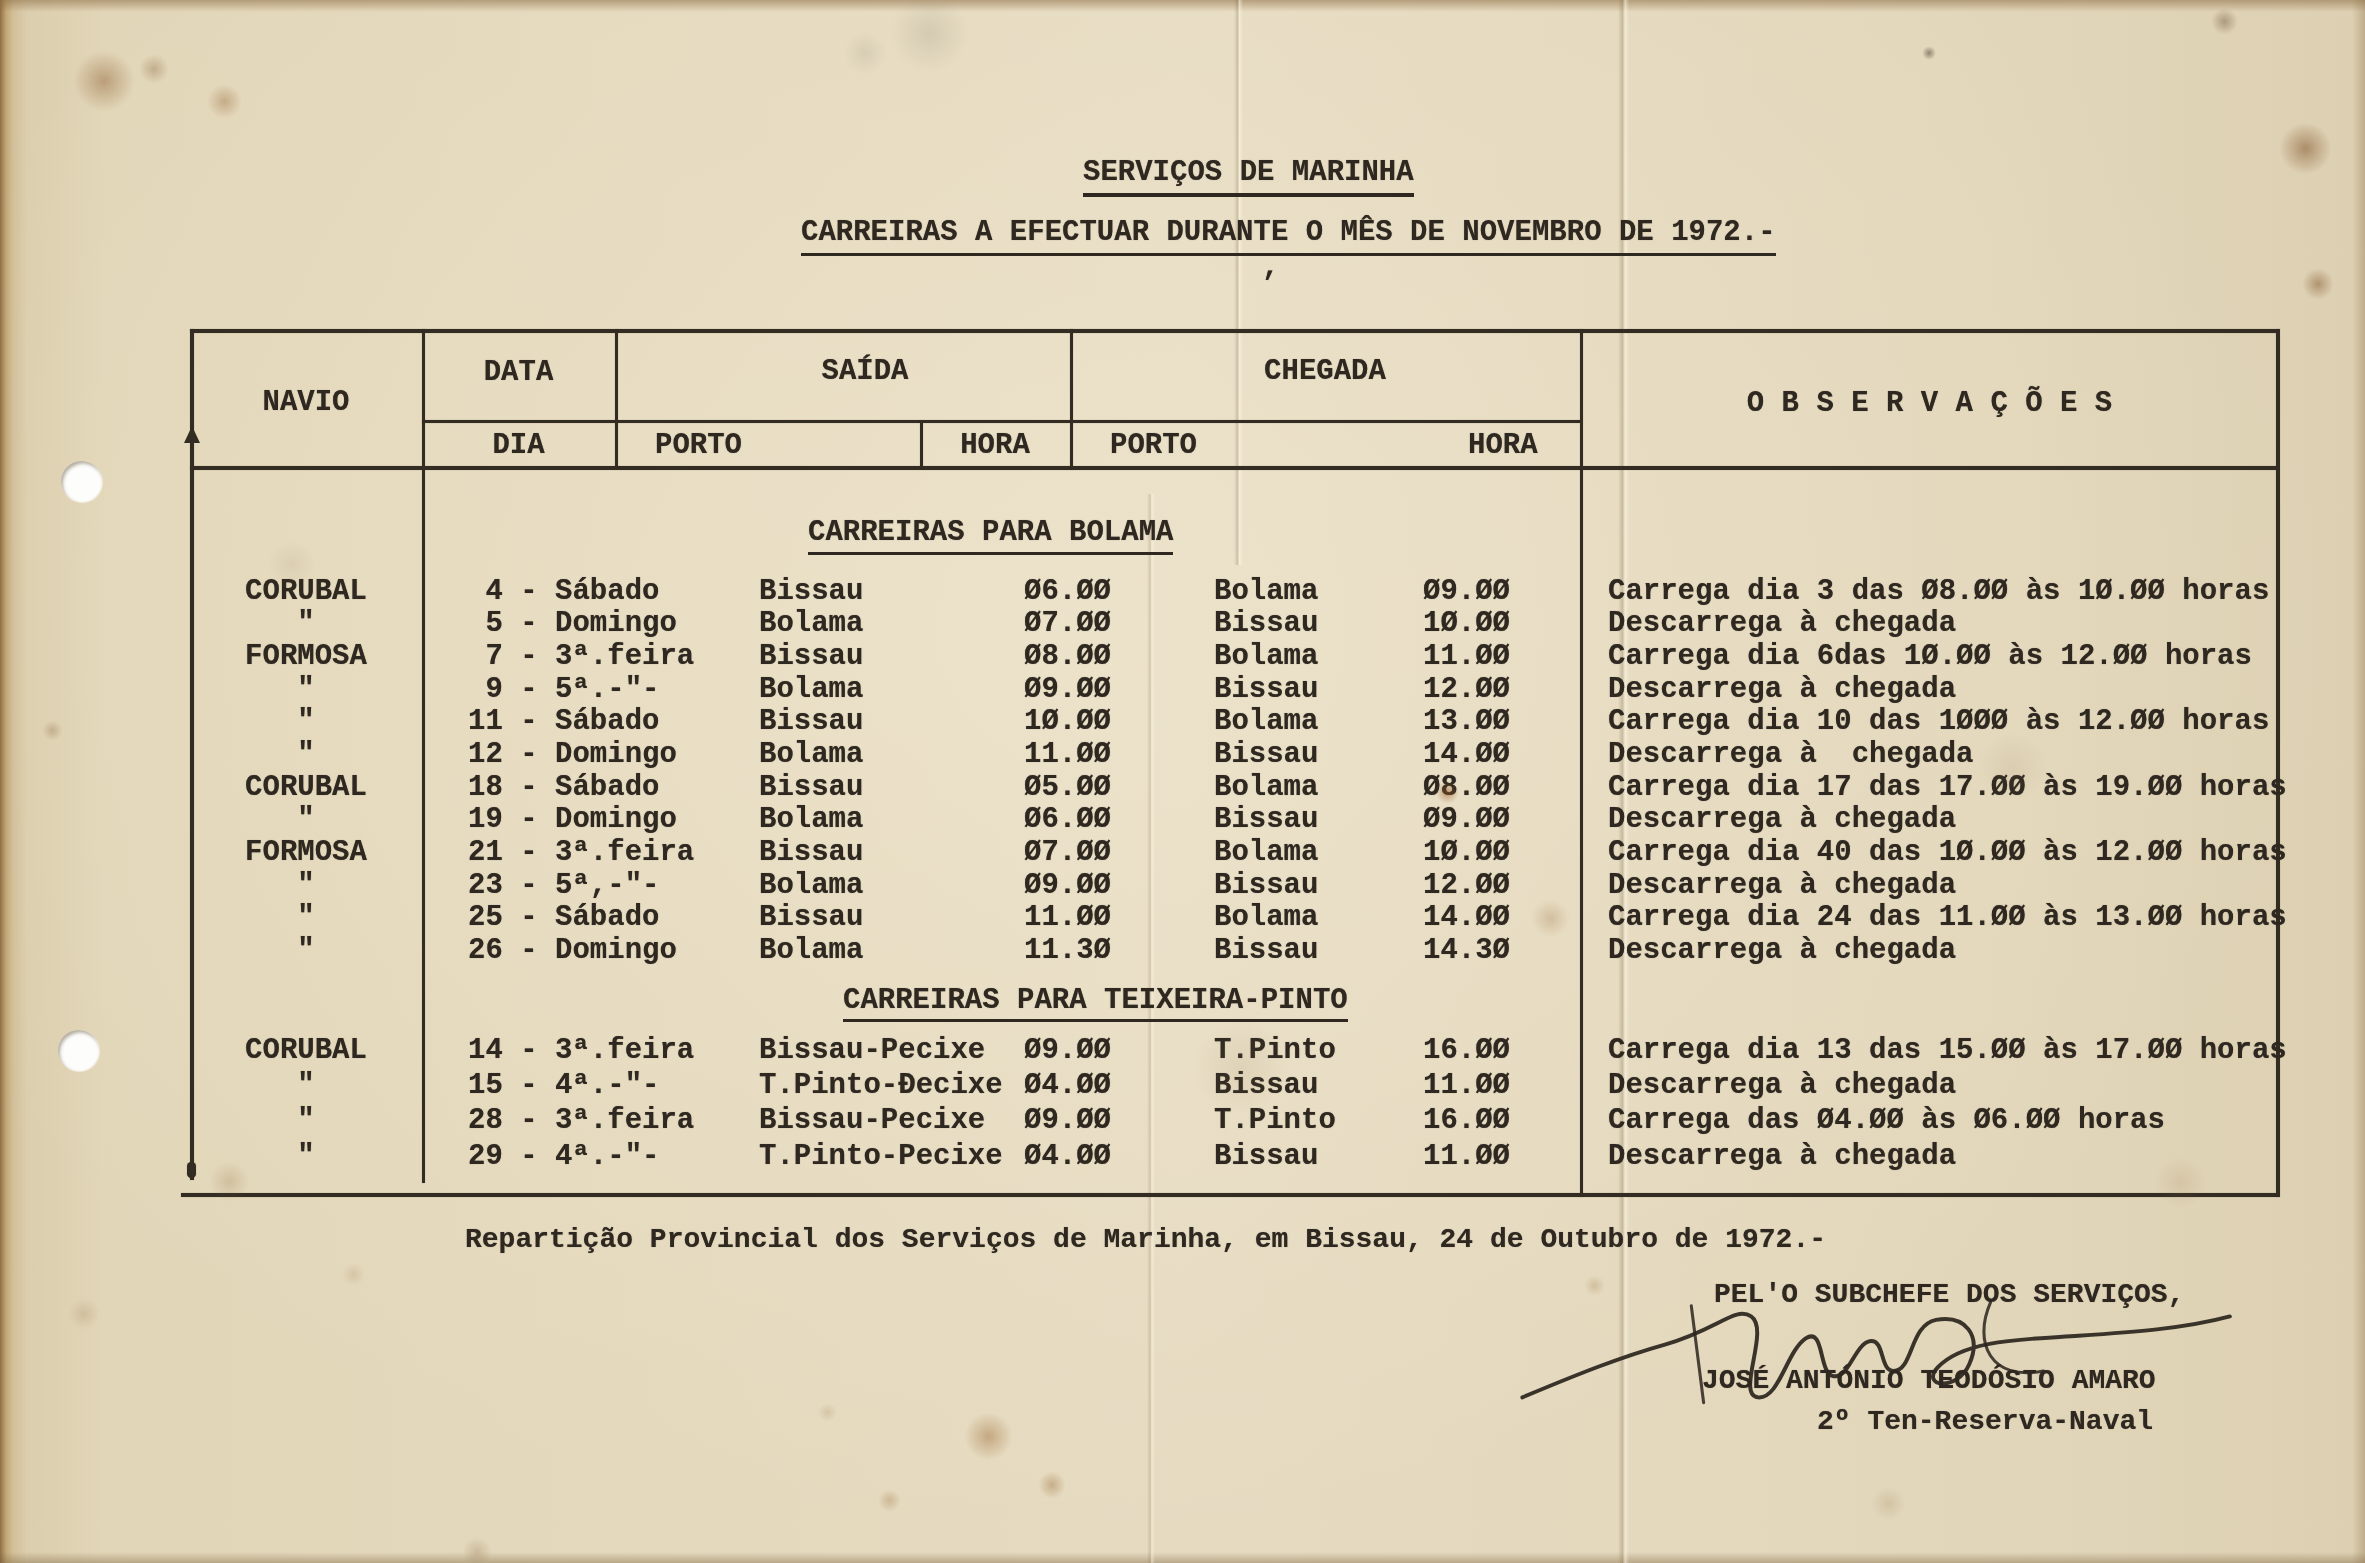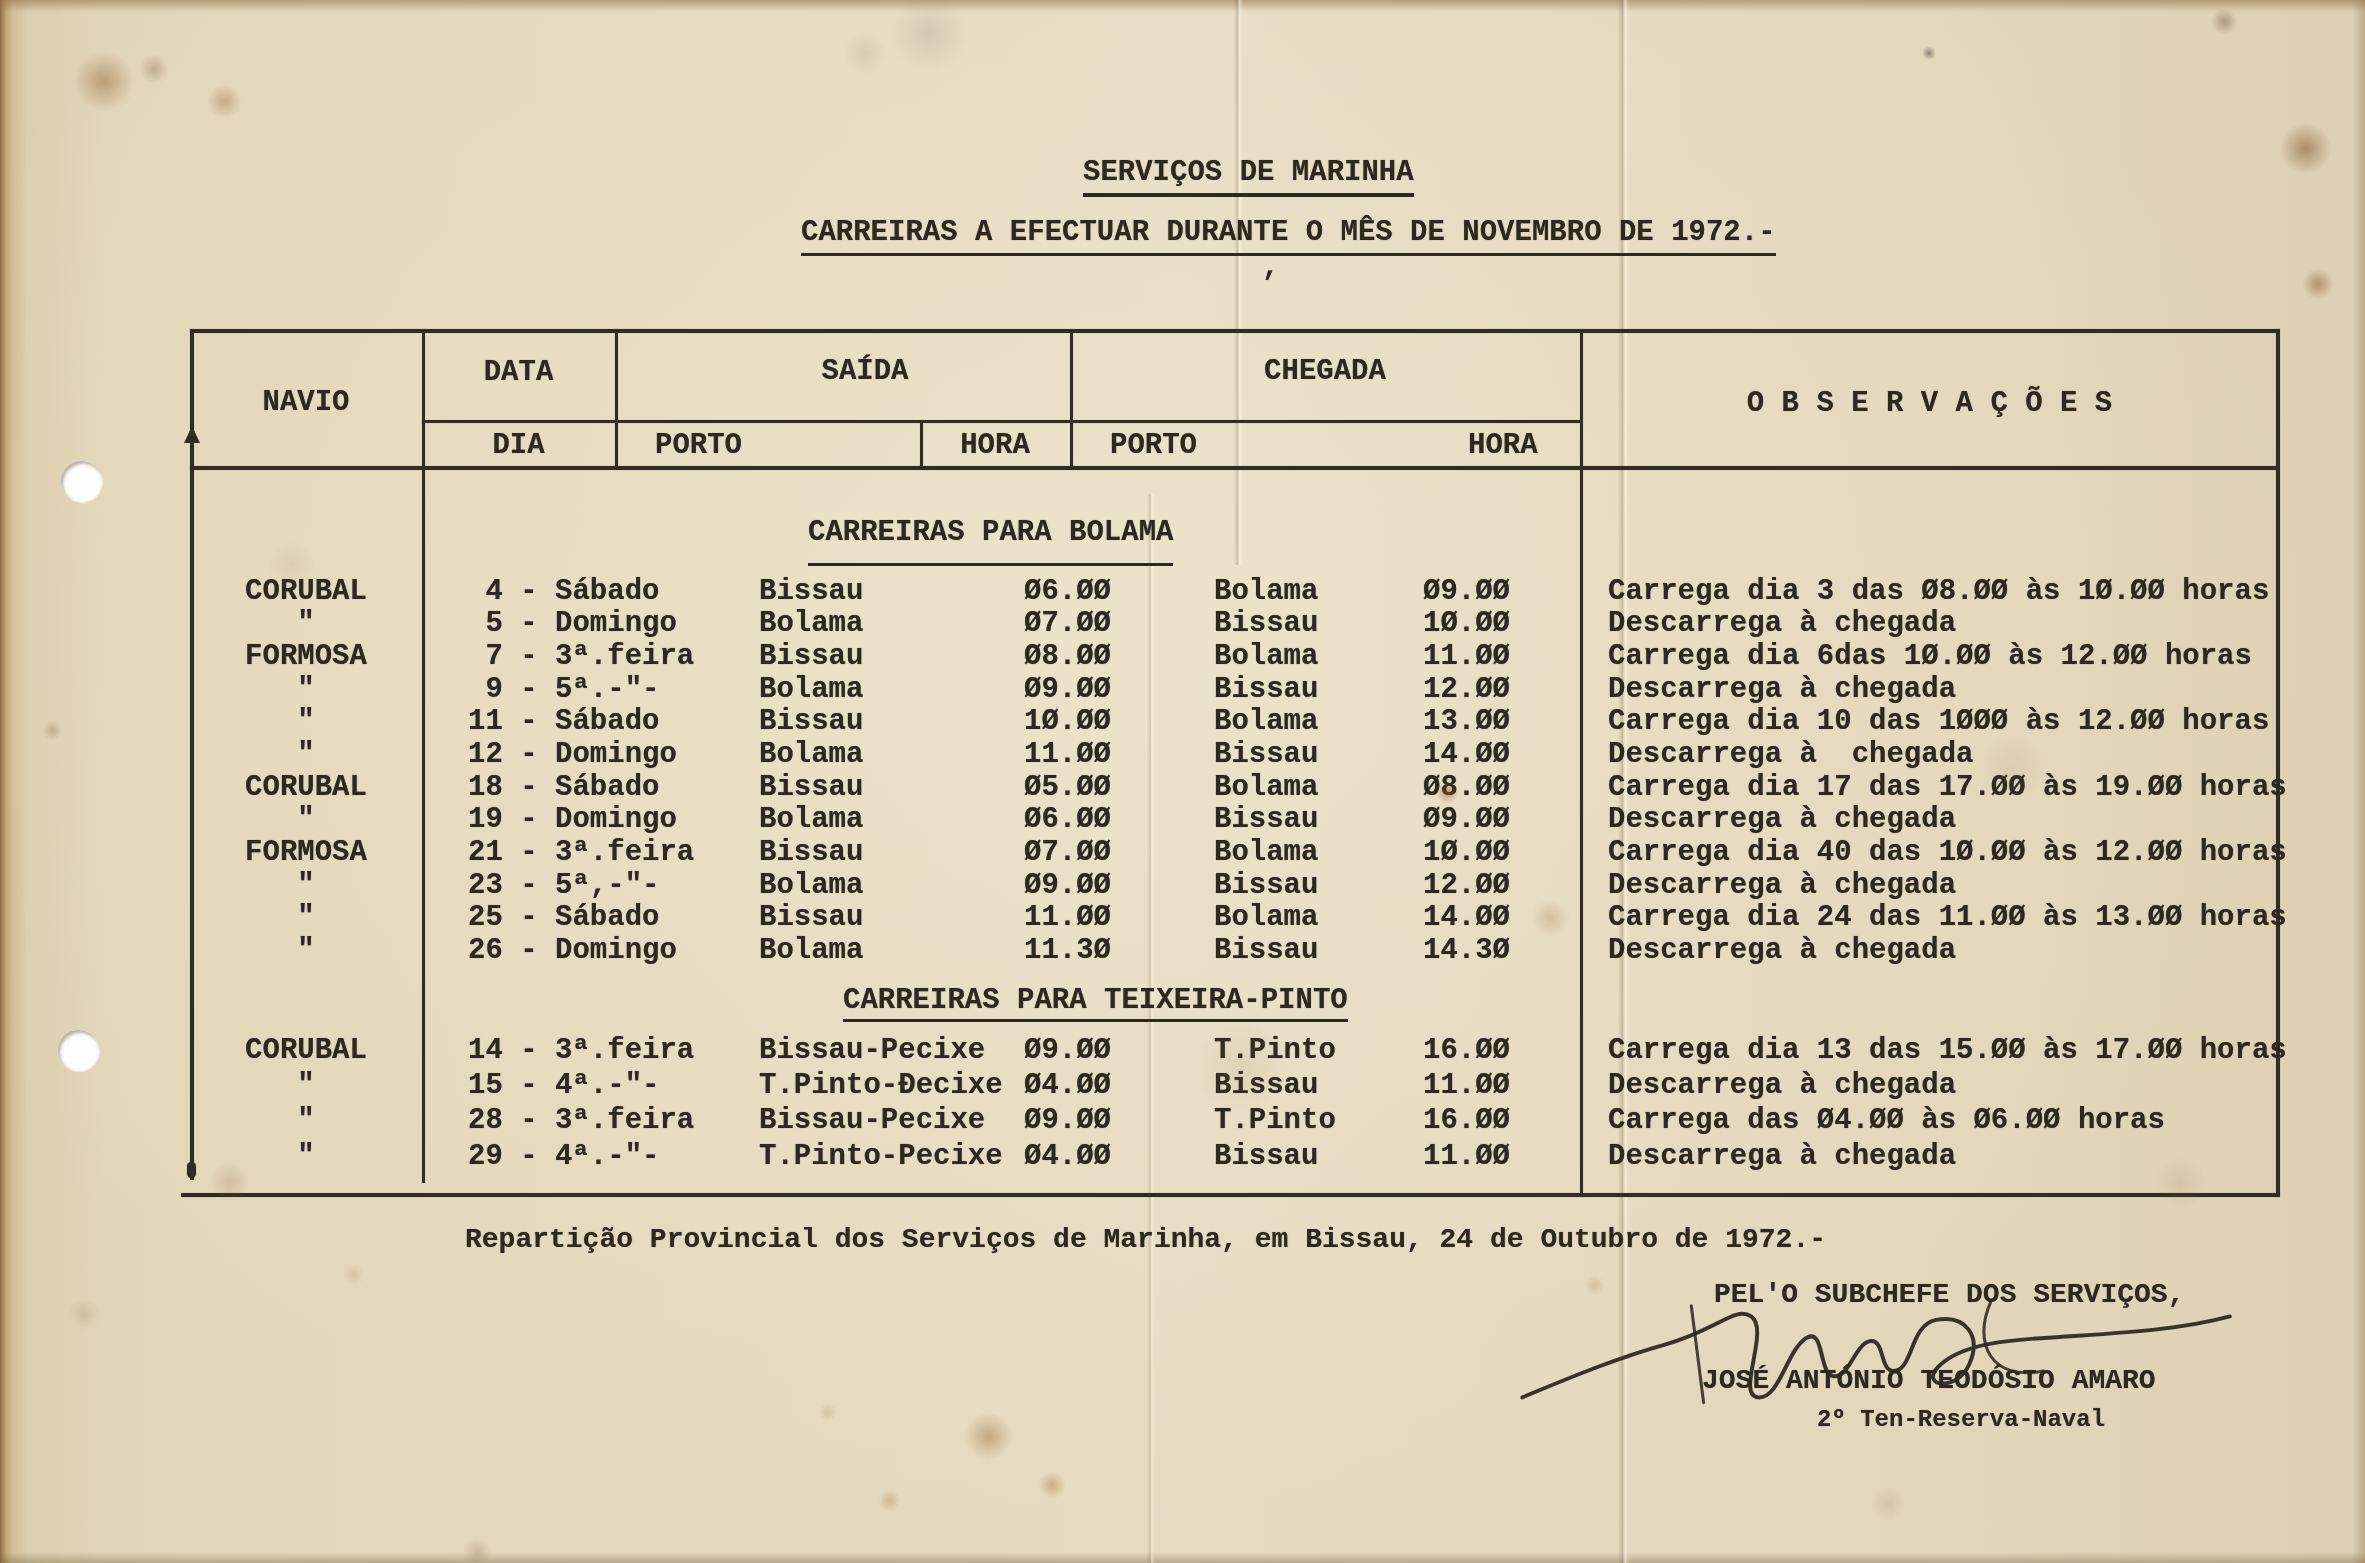--- a/index.html
+++ b/index.html
@@ -85,21 +85,21 @@
   <div class="ink ctr" style="left:615px;top:356px;width:500px;">SAÍDA</div>
   <div class="ink ctr" style="left:1070px;top:356px;width:510px;">CHEGADA</div>
   <div class="ink ctr" style="left:1580px;top:388px;width:699px;">O B S E R V A Ç Õ E S</div>
   <div class="ink ctr" style="left:422px;top:430px;width:193px;">DIA</div>
   <div class="ink" style="left:655px;top:430px;">PORTO</div>
   <div class="ink ctr" style="left:920px;top:430px;width:150px;">HORA</div>
   <div class="ink" style="left:1110px;top:430px;">PORTO</div>
   <div class="ink" style="left:1468px;top:430px;">HORA</div>
 
   <div id="tbody">
-      <div class="ink uline" style="left: 808px; top: 517px; border-bottom-width: 3.5px; padding-bottom: 14px;">CARREIRAS PARA BOLAMA</div>
+      <div class="ink uline" style="left: 808px; top: 517px; border-bottom-width: 3.5px; padding-bottom: 3px;">CARREIRAS PARA BOLAMA</div>
       <div class="row" style="top: 575px; height: 33px;">
         <div class="cell c-navio">CORUBAL</div>
         <div class="cell c-dia"> 4 - Sábado</div>
         <div class="cell c-sporto">Bissau</div>
         <div class="cell c-shora">Ø6.ØØ</div>
         <div class="cell c-cporto">Bolama</div>
         <div class="cell c-chora">Ø9.ØØ</div>
         <div class="cell c-obs">Carrega dia 3 das Ø8.ØØ às 1Ø.ØØ horas</div>
       </div>
       <div class="row" style="top: 607px; height: 33px;">
@@ -242,21 +242,21 @@
 
   <div class="ink" style="left:465px;top:1225px;font-size:28px;">Repartição Provincial dos Serviços de Marinha, em Bissau, 24 de Outubro de 1972.-</div>
   <div class="ink" style="left:1714px;top:1280px;font-size:28px;">PEL'O SUBCHEFE DOS SERVIÇOS,</div>
 
   <svg style="left:1514px;top:1290px;" width="733" height="132" viewBox="0 0 830 150">
     <path d="M8,122 C70,96 120,76 170,62 C230,45 250,18 268,30 C290,45 250,120 276,122 C300,124 308,70 330,55 C352,41 344,96 362,98 C380,100 386,60 404,58 C420,57 414,92 430,92 C452,92 448,40 478,34 C512,28 530,52 516,84 C502,116 460,110 480,88 C510,56 580,56 640,52 C700,48 760,44 812,30" fill="none" stroke="#2b251d" stroke-width="4.5" stroke-linecap="round" opacity=".92"></path>
     <path d="M200,18 L214,128 M540,14 C520,60 540,104 600,92" fill="none" stroke="#2b251d" stroke-width="3.5" stroke-linecap="round" opacity=".85"></path>
   </svg>
 
   <div class="ink" style="left:1702px;top:1366px;font-size:28px;">JOSÉ ANTÓNIO TEODÓSIO AMARO</div>
-  <div class="ink" style="left:1817px;top:1407px;font-size:24px;">2º Ten-Reserva-Naval</div>
+  <div class="ink" style="left:1817px;top:1407px;font-size:28px;">2º Ten-Reserva-Naval</div>
 
   <div id="stains">
       <div class="stain" style="left: 73px; top: 50px; width: 62px; height: 62px; background: radial-gradient(circle, rgba(139, 90, 43, 0.45) 0%, rgba(139, 90, 43, 0) 70%);"></div>
       <div class="stain" style="left: 207px; top: 84px; width: 35px; height: 35px; background: radial-gradient(circle, rgba(139, 90, 43, 0.35) 0%, rgba(139, 90, 43, 0) 70%);"></div>
       <div class="stain" style="left: 139px; top: 54px; width: 30px; height: 30px; background: radial-gradient(circle, rgba(120, 80, 40, 0.3) 0%, rgba(120, 80, 40, 0) 70%);"></div>
       <div class="stain" style="left: 890px; top: -6.2px; width: 79px; height: 79px; background: radial-gradient(circle, rgba(120, 120, 100, 0.18) 0%, rgba(120, 120, 100, 0) 70%);"></div>
       <div class="stain" style="left: 843px; top: 31px; width: 44px; height: 44px; background: radial-gradient(circle, rgba(120, 120, 100, 0.15) 0%, rgba(120, 120, 100, 0) 70%);"></div>
       <div class="stain" style="left: 1436px; top: 781px; width: 23px; height: 23px; background: radial-gradient(circle, rgba(150, 84, 30, 0.5) 0%, rgba(150, 84, 30, 0) 70%);"></div>
       <div class="stain" style="left: 1531px; top: 899px; width: 39px; height: 39px; background: radial-gradient(circle, rgba(150, 100, 50, 0.25) 0%, rgba(150, 100, 50, 0) 70%);"></div>
       <div class="stain" style="left: 2279px; top: 122px; width: 53px; height: 53px; background: radial-gradient(circle, rgba(122, 74, 32, 0.5) 0%, rgba(122, 74, 32, 0) 70%);"></div>

